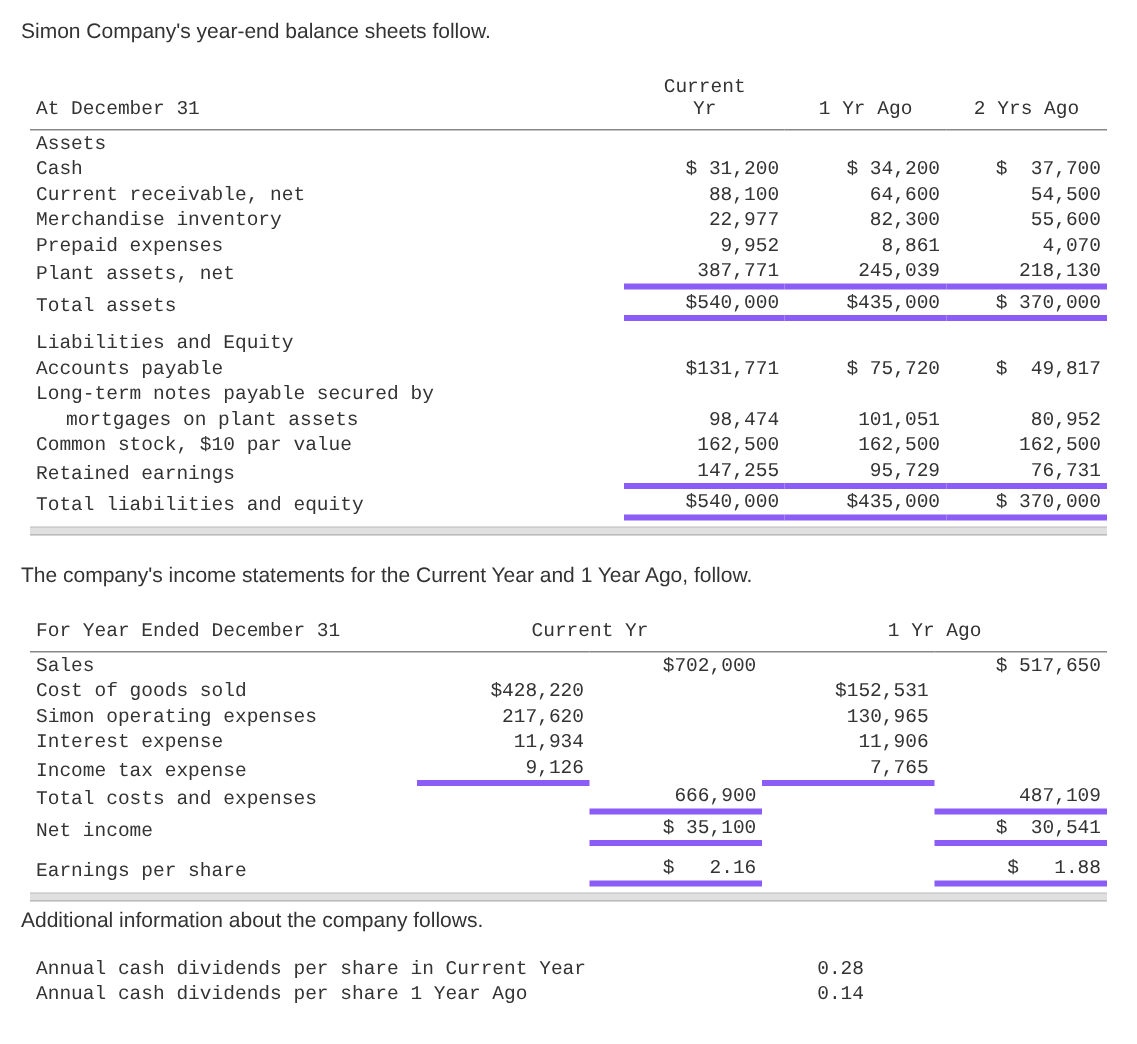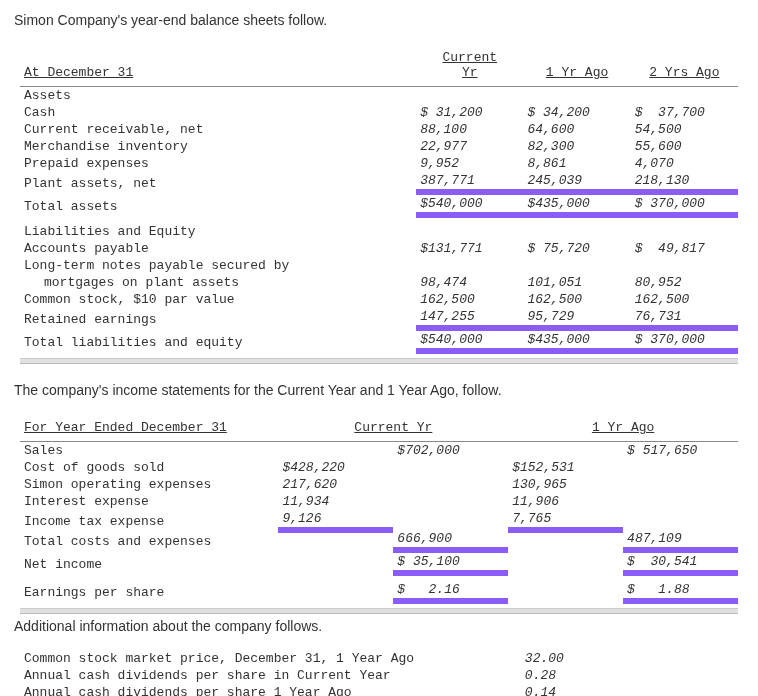--- a/index.html
+++ b/index.html
@@ -22,38 +22,36 @@
   }
   table {
     border-collapse: collapse;
     width: 100%;
   }
   td {
     padding: 1px 4px;
     vertical-align: bottom;
   }
   .num {
-    text-align: left;
+    text-align: right;
     white-space: pre;
-    font-style: italic;
   }
   .hdr {
     text-align: center;
   }
   .hdr-row td {
     border-bottom: 1px solid #888;
     padding-bottom: 6px;
     padding-top: 6px;
-    text-decoration: underline;
   }
   .section-head {
     font-weight: normal;
   }
   .uline {
-    border-bottom: 6px solid #8b5cf6;
+    border-bottom: 4px solid #8b5cf6;
   }
   .indent {
     padding-left: 24px !important;
   }
   .sep {
     height: 4px;
     background: #e0e0e0;
     margin: 4px 0;
     border-top: 1px solid #ccc;
     border-bottom: 1px solid #bbb;
@@ -268,24 +266,20 @@
     </table>
 <div class="sep"></div>
 </div>
 
 <div class="intro" style="">Additional information about the company follows.</div>
 
 <div class="tbl-wrap">
 <table class="mono" style="width:78%">
   <tbody>
   <tr>
-    <td>Common stock market price, December 31, 1 Year Ago</td>
-    <td class="num">32.00</td>
-  </tr>
-  <tr>
     <td>Annual cash dividends per share in Current Year</td>
     <td class="num">0.28</td>
   </tr>
   <tr>
     <td>Annual cash dividends per share 1 Year Ago</td>
     <td class="num">0.14</td>
   </tr>
 </tbody>
     </table>
 

